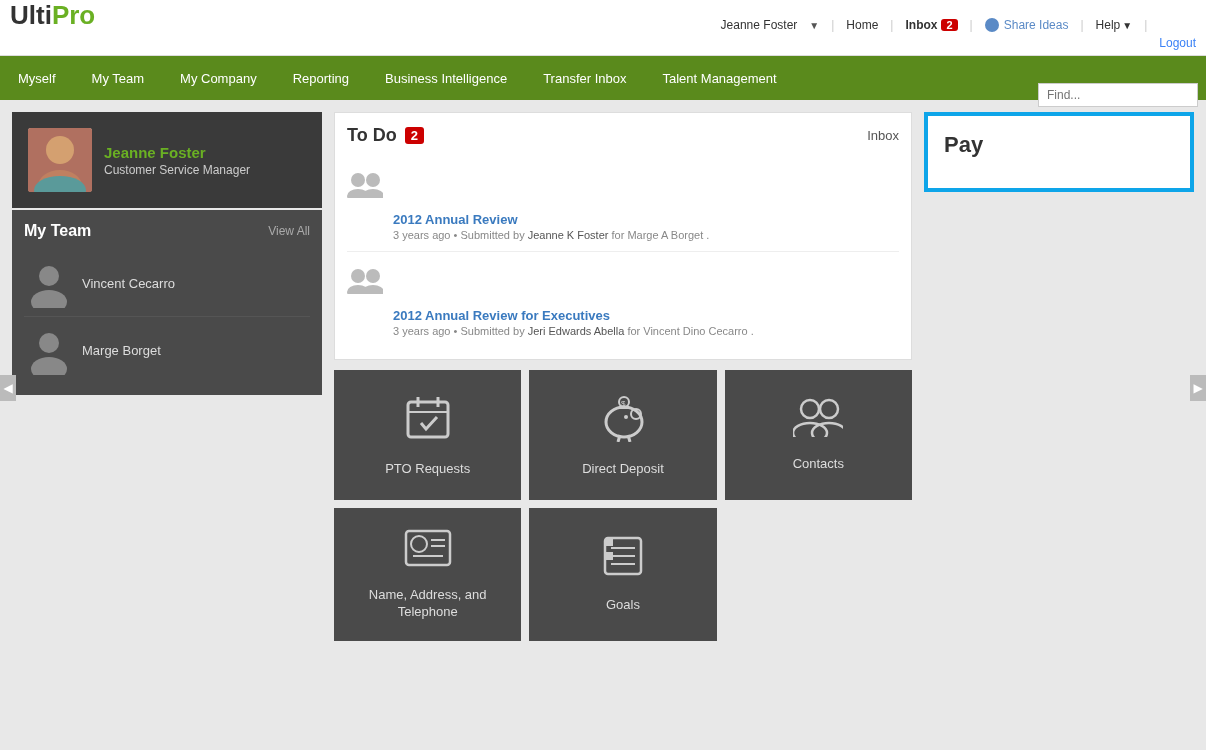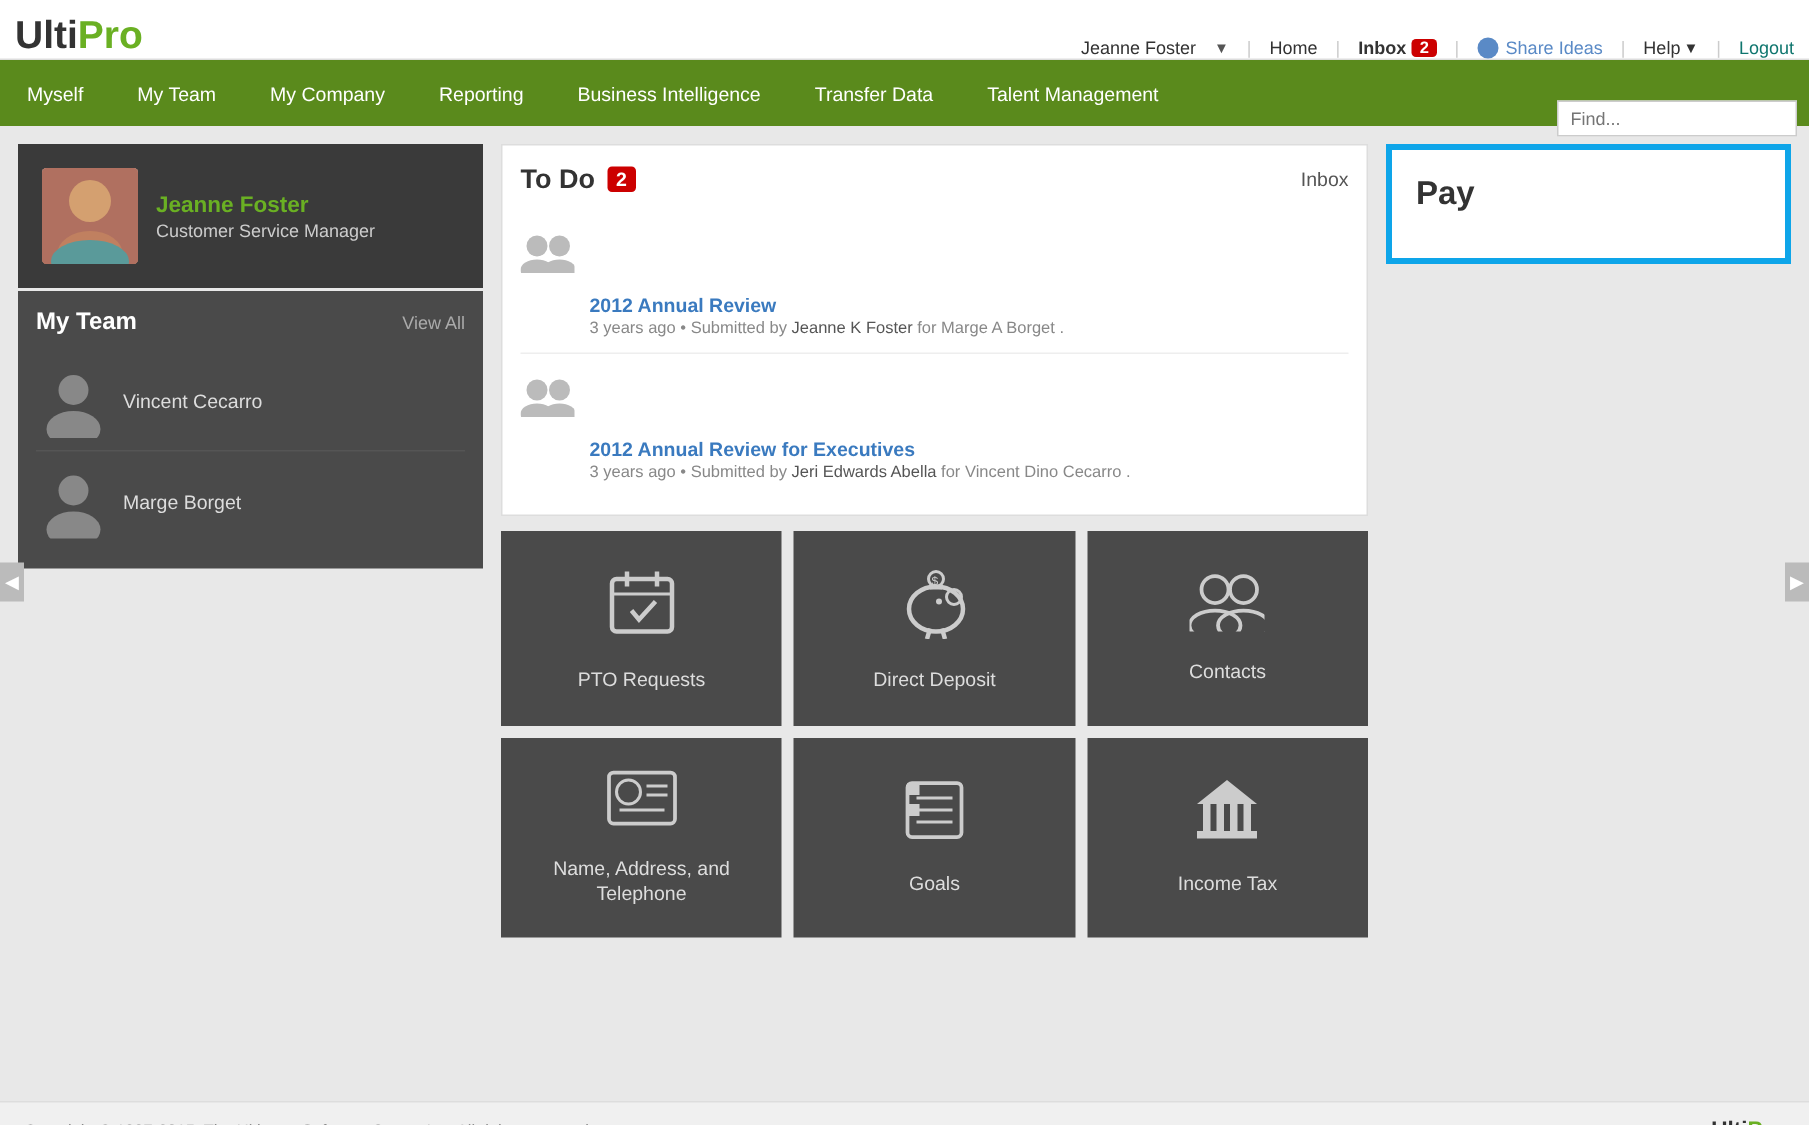--- a/index.html
+++ b/index.html
@@ -1,19 +1,19 @@
 <!DOCTYPE html>
 <html><head>
   <meta charset="utf-8">
   <style>
     * { margin: 0; padding: 0; box-sizing: border-box; }
     body { font-family: Arial, sans-serif; font-size: 13px; background: #e8e8e8; color: #333; width: 1206px; min-height: 750px; overflow-x: hidden; }
 
     
-    #top-bar { background: #fff; height: 40px; display: flex; align-items: flex-end; justify-content: space-between; padding: 0 10px; border-bottom: 1px solid #ddd; }
+    #top-bar { background: #fff; height: 56px; display: flex; align-items: flex-start; justify-content: space-between; padding: 0 10px; border-bottom: 1px solid #ddd; }
     #logo { font-size: 26px; font-weight: bold; color: #333; }
     #top-right { display: flex; align-items: center; gap: 12px; font-size: 12px; }
     #top-right a { color: #333; text-decoration: none; cursor: pointer; }
     .top-separator { color: #ccc; }
     .inbox-badge { background: #c00; color: #fff; border-radius: 3px; padding: 0 5px; font-size: 11px; font-weight: bold; margin-left: 2px; }
 
     
     #nav-bar { background: #5a8a1c; height: 44px; display: flex; align-items: stretch; }
     #nav-bar .nav-item { color: #fff; padding: 0 18px; display: flex; align-items: center; cursor: pointer; font-size: 13px; white-space: nowrap; }
     #search-box { margin-left: auto; display: flex; align-items: center; padding-right: 8px; }
@@ -104,31 +104,31 @@
     <a style="color:#5a8ac6;text-decoration:none;display:flex;align-items:center;gap:3px;">
       <span style="display:inline-block;width:14px;height:14px;background:#5a8ac6;border-radius:50%;margin-right:2px;vertical-align:middle;"></span>
       <span>Share Ideas</span>
     </a>
     <span class="top-separator">|</span>
     <a style="color:#333;text-decoration:none;display:flex;align-items:center;gap:2px;">
       <span>Help</span>
       <span style="font-size:10px;">▼</span>
     </a>
     <span class="top-separator">|</span>
-    <a style="color:#0f766e;text-decoration:none;">Logout</a>
+    <a style="color:#3b82f6;text-decoration:none;margin-top:36px;">Logout</a>
   </div>
 </div>
 
 <div id="nav-bar">
   <div class="nav-item">Myself</div>
   <div class="nav-item">My Team</div>
   <div class="nav-item">My Company</div>
   <div class="nav-item">Reporting</div>
   <div class="nav-item">Business Intelligence</div>
-  <div class="nav-item">Transfer Data</div>
+  <div class="nav-item">Transfer Inbox</div>
   <div class="nav-item">Talent Management</div>
   <div id="search-box">
     <input type="text" id="search-input" style="border: 1px solid rgb(204, 204, 204); padding: 4px 8px; font-size: 12px; width: 160px; color: rgb(153, 153, 153); margin-top: 33px;" placeholder="Find...">
   </div>
 </div>
 
 <div id="main">
 
   <div id="left-panel">
     <div id="profile-card">
@@ -296,34 +296,20 @@
             <line x1="10" y1="14" x2="34" y2="14" stroke="#ccc" stroke-width="2"></line>
             <line x1="10" y1="22" x2="34" y2="22" stroke="#ccc" stroke-width="2"></line>
             <line x1="10" y1="30" x2="34" y2="30" stroke="#ccc" stroke-width="2"></line>
             <rect x="4" y="4" width="8" height="8" fill="#ccc"></rect>
             <rect x="4" y="18" width="8" height="8" fill="#ccc"></rect>
           </svg>
         </div>
         <div class="tile-label">Goals</div>
       </div>
 
-      <div class="quick-link-tile">
-        <div class="tile-icon">
-          <svg width="50" height="44" viewBox="0 0 50 44">
-
-            <rect x="5" y="36" width="40" height="5" fill="#ccc"></rect>
-            <rect x="9" y="18" width="5" height="18" fill="#ccc"></rect>
-            <rect x="18" y="18" width="5" height="18" fill="#ccc"></rect>
-            <rect x="27" y="18" width="5" height="18" fill="#ccc"></rect>
-            <rect x="36" y="18" width="5" height="18" fill="#ccc"></rect>
-            <polygon points="25,2 5,18 45,18" fill="#ccc"></polygon>
-          </svg>
-        </div>
-        <div class="tile-label">Income Tax</div>
-      </div>
 
     </div>
   </div>
 
   <div id="right-panel">
     <div id="pay-card">
       <div id="pay-title">Pay</div>
     </div>
   </div>
 

